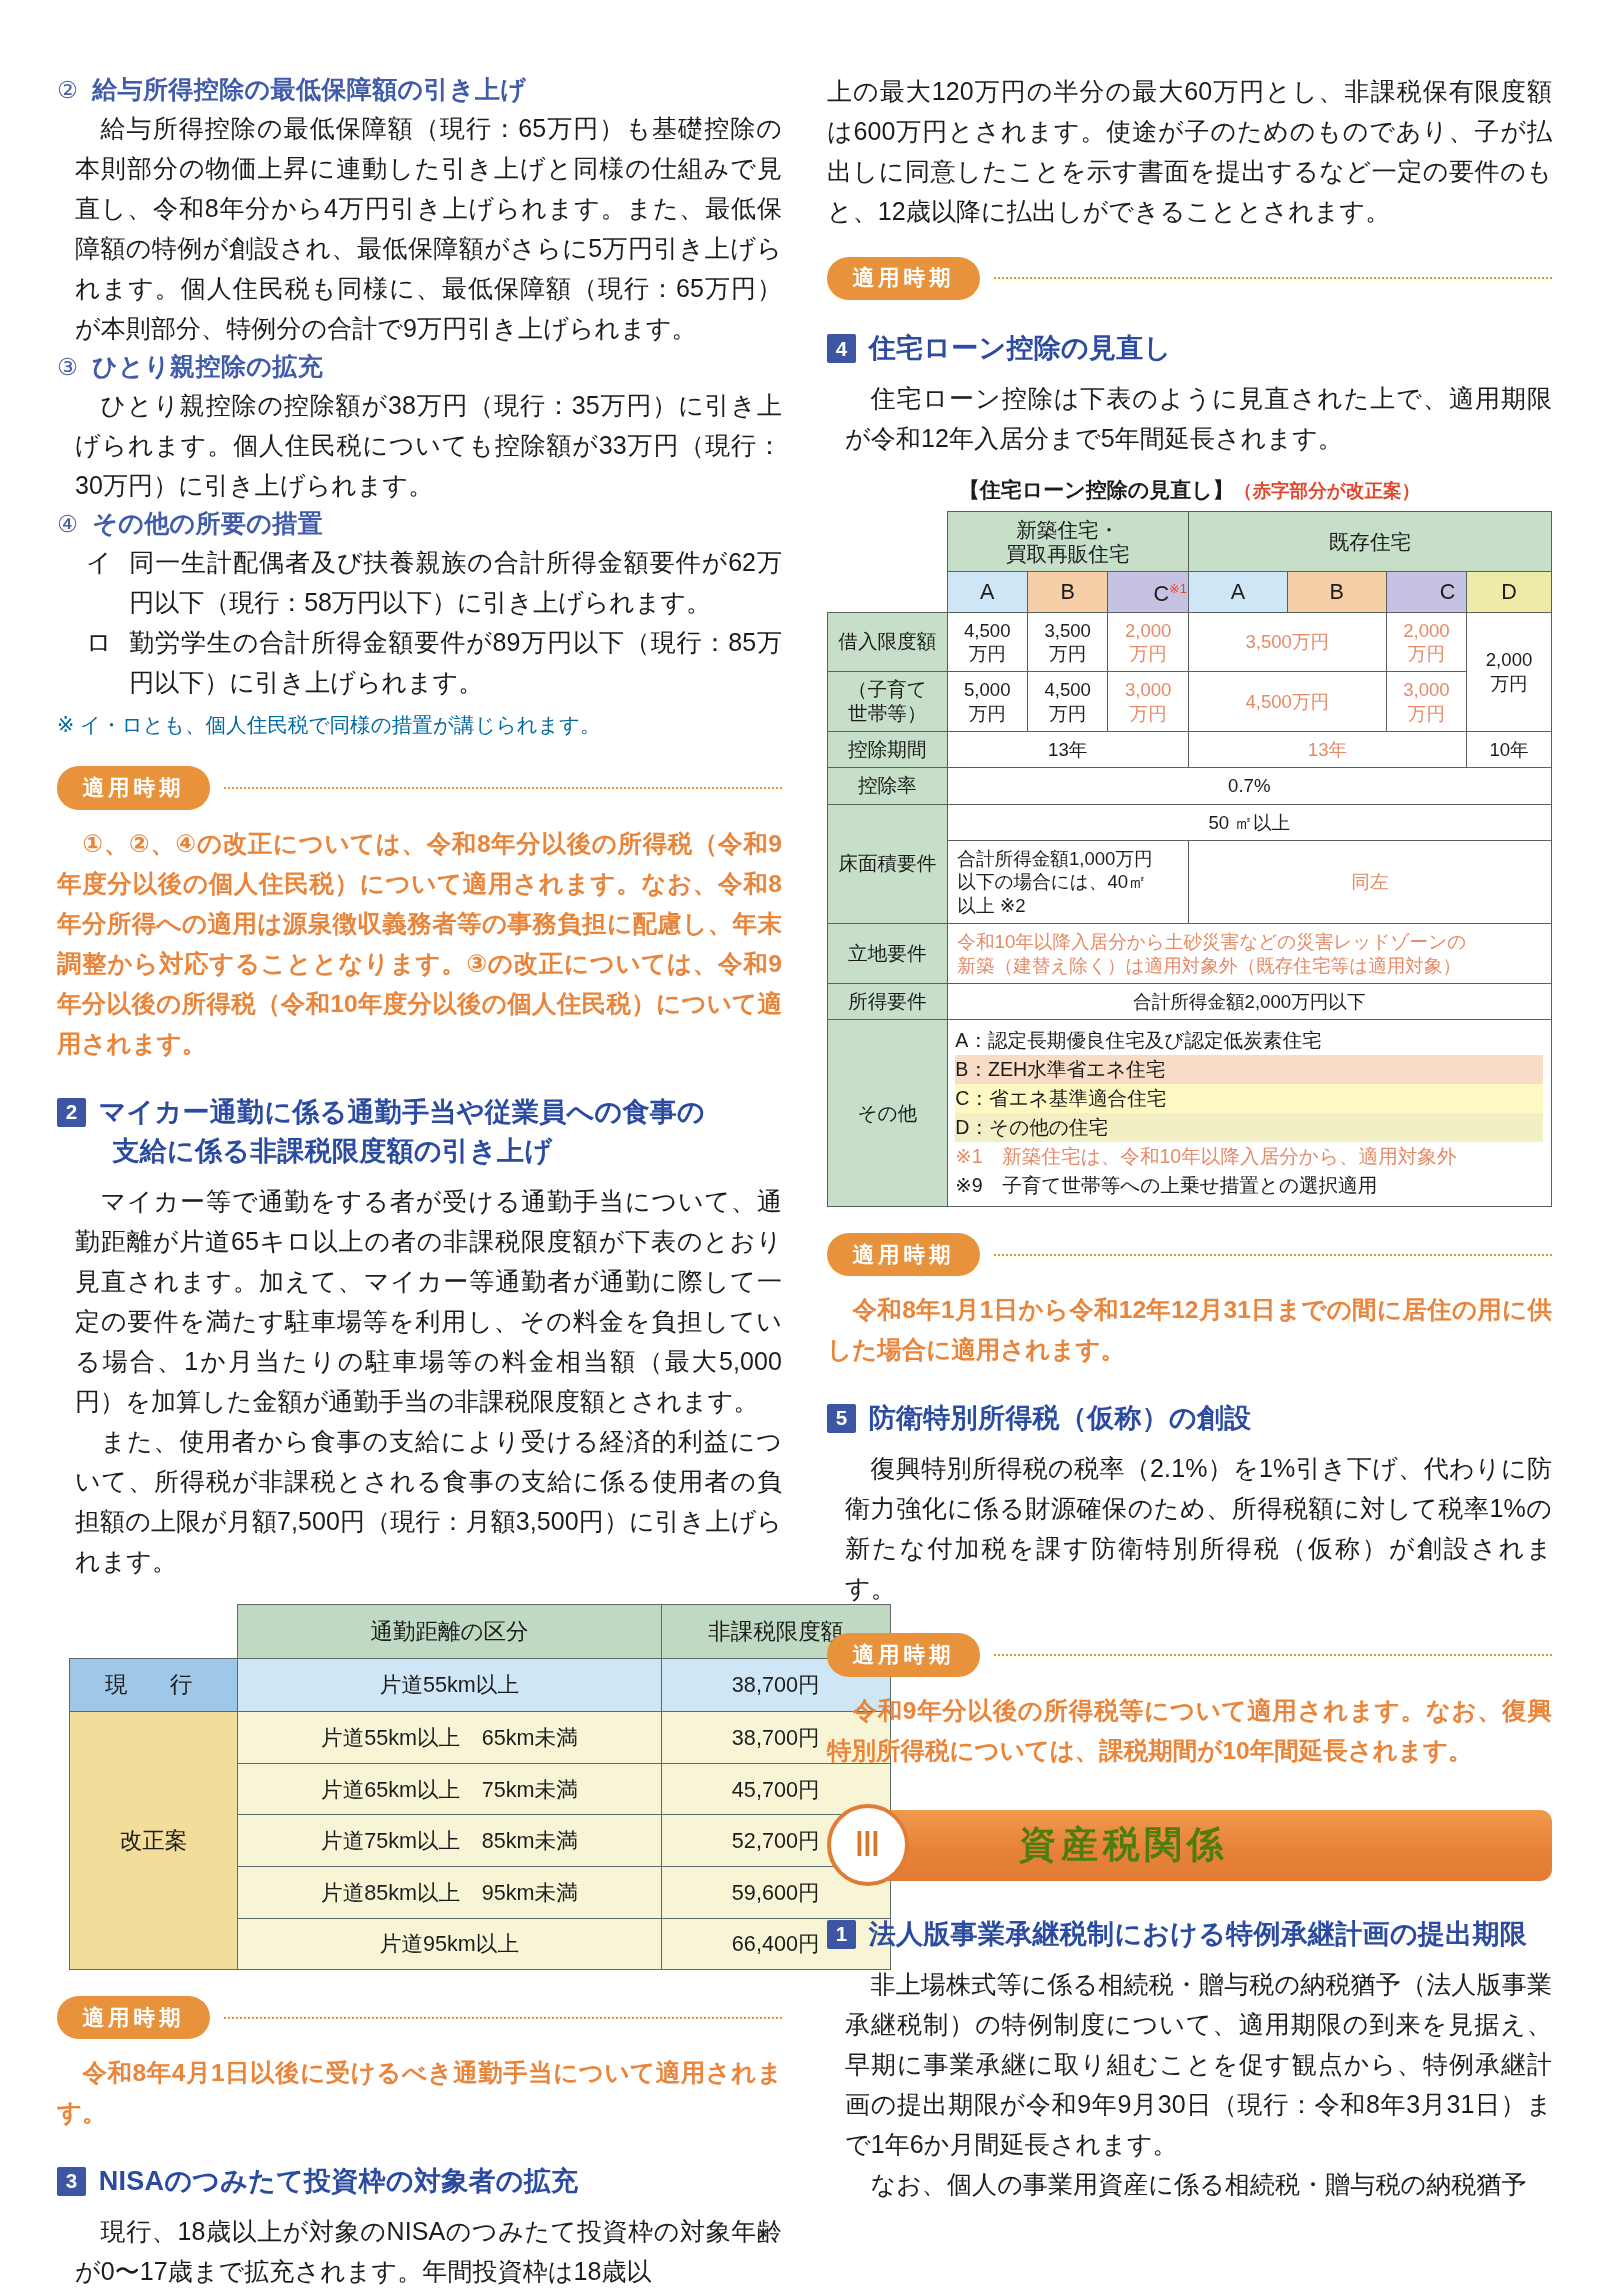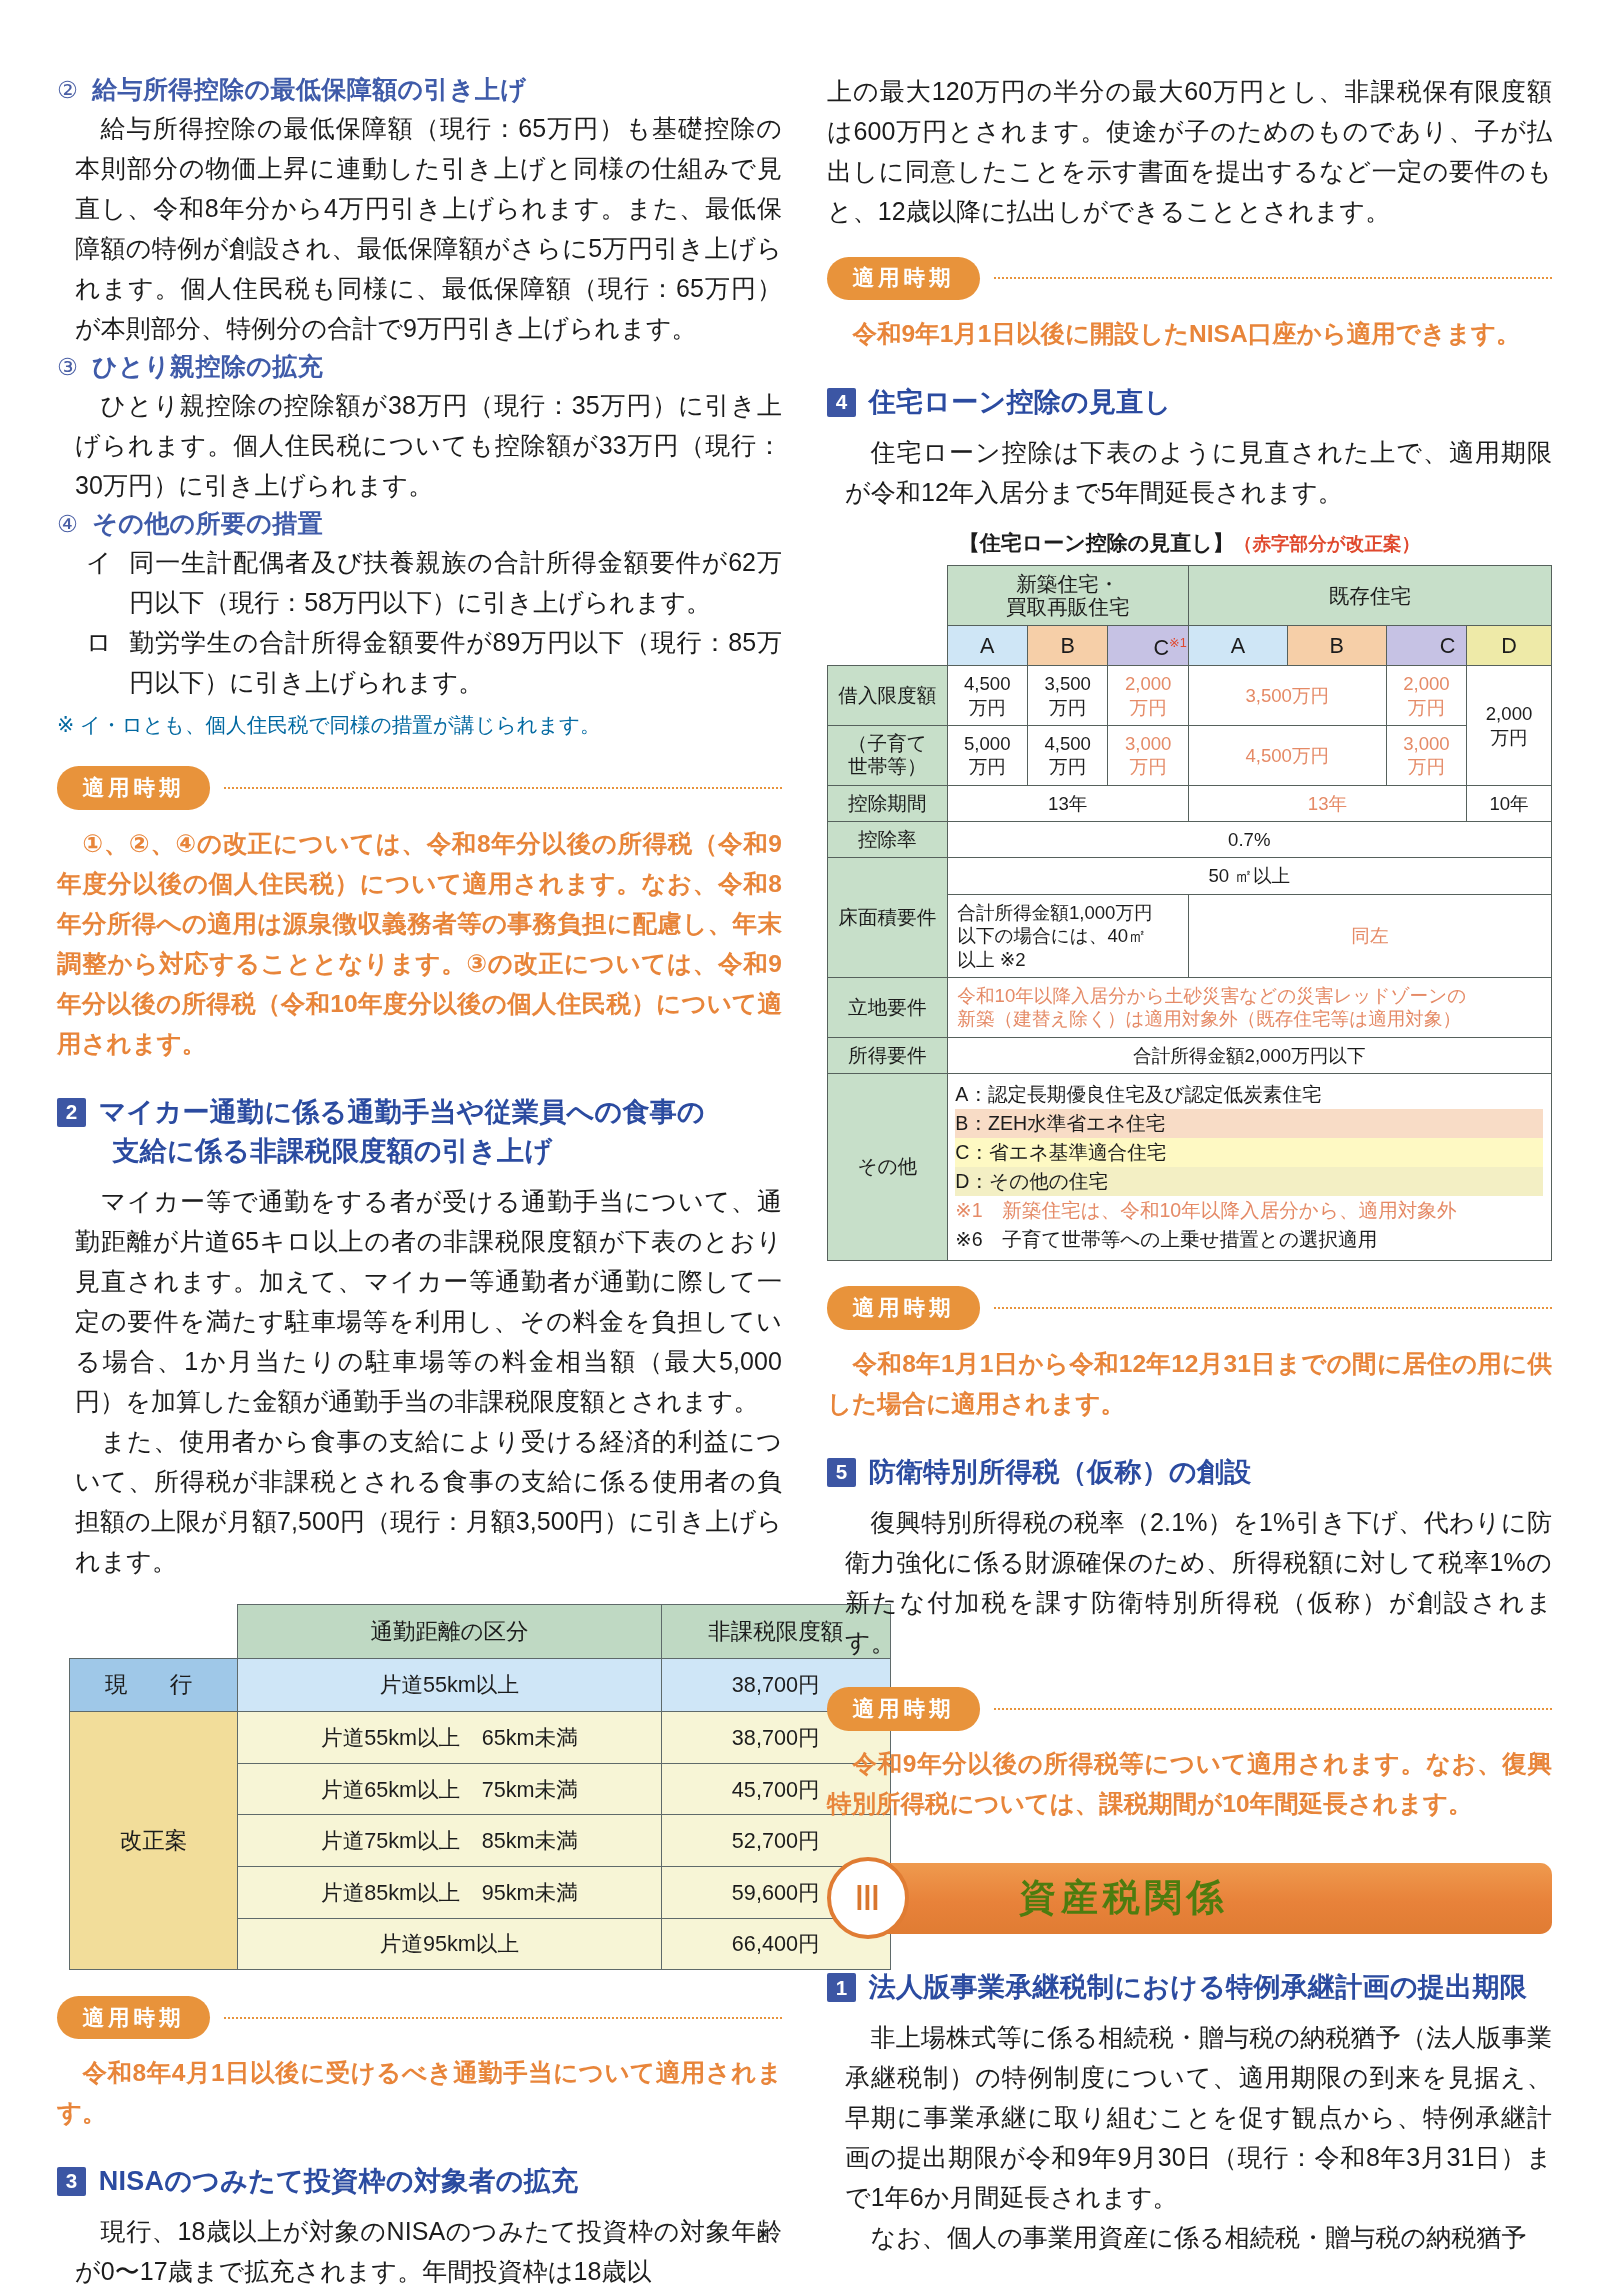--- a/index.html
+++ b/index.html
@@ -350,21 +350,20 @@
 
   <div class="col">
 
     <p class="body-text">上の最大120万円の半分の最大60万円とし、非課税保有限度額は600万円とされます。使途が子のためのものであり、子が払出しに同意したことを示す書面を提出するなど一定の要件のもと、12歳以降に払出しができることとされます。</p>
 
     <div class="apply-block">
       <div class="apply-head">
         <span class="apply-pill">適用時期</span>
         <span class="apply-dots"></span>
       </div>
-      <div class="apply-text indent">令和9年1月1日以後に開設したNISA口座から適用できます。</div>
     </div>
 
     <div class="sec-head">
       <span class="sec-num">4</span>
       <span class="sec-title">住宅ローン控除の見直し</span>
     </div>
     <p class="body-text indent">住宅ローン控除は下表のように見直された上で、適用期限が令和12年入居分まで5年間延長されます。</p>
 
     <div class="tbl-caption">
       <span>【住宅ローン控除の見直し】</span><span class="red">（赤字部分が改正案）</span>
@@ -447,21 +446,21 @@
       </tr>
 
       <tr>
         <td class="rowhdr">その他</td>
         <td class="other-cell" colspan="7">
           <div class="chip-a">A：認定長期優良住宅及び認定低炭素住宅</div>
           <div class="chip-b">B：ZEH水準省エネ住宅</div>
           <div class="chip-c">C：省エネ基準適合住宅</div>
           <div class="chip-d">D：その他の住宅</div>
           <div class="star">※1　新築住宅は、令和10年以降入居分から、適用対象外</div>
-          <div class="star2">※6　子育て世帯等への上乗せ措置との選択適用</div>
+          <div class="star2">※9　子育て世帯等への上乗せ措置との選択適用</div>
         </td>
       </tr>
     </tbody>
       </table>
 
     <div class="apply-block">
       <div class="apply-head">
         <span class="apply-pill">適用時期</span>
         <span class="apply-dots"></span>
       </div>

